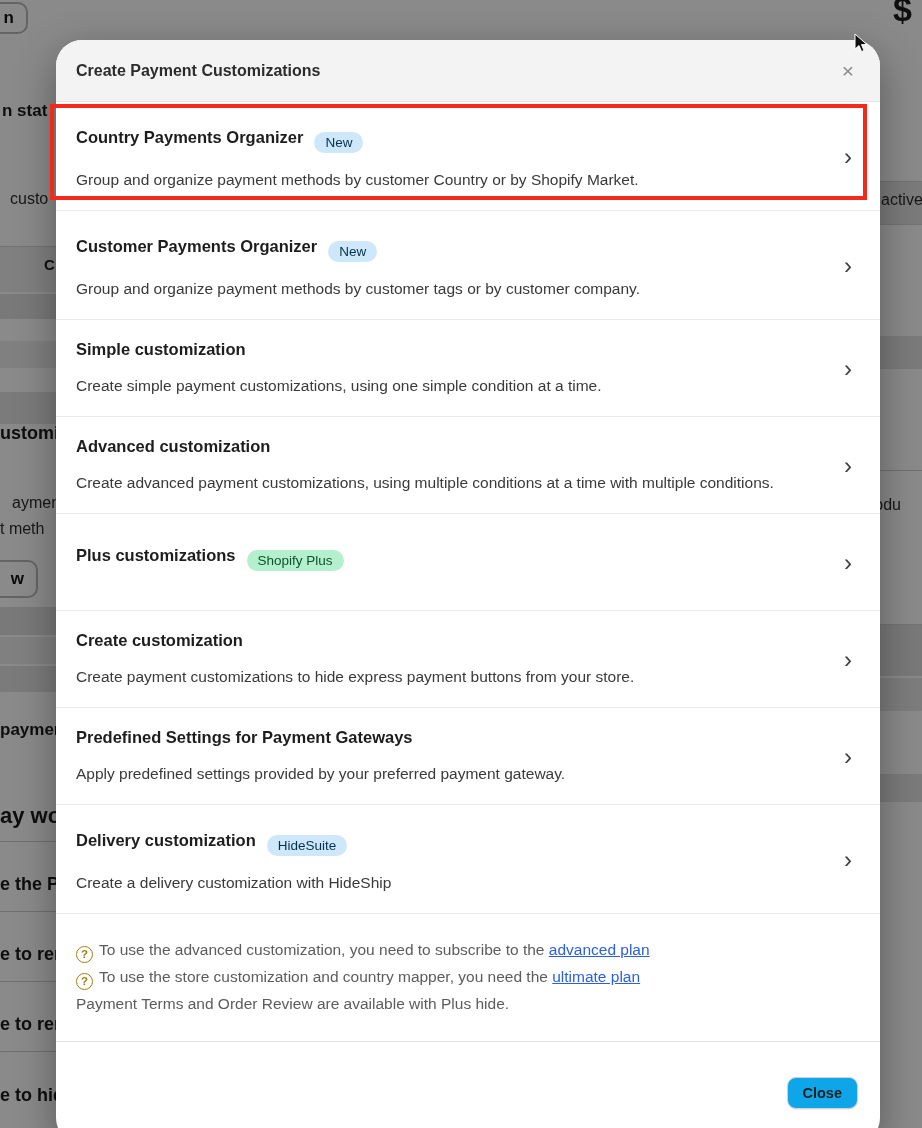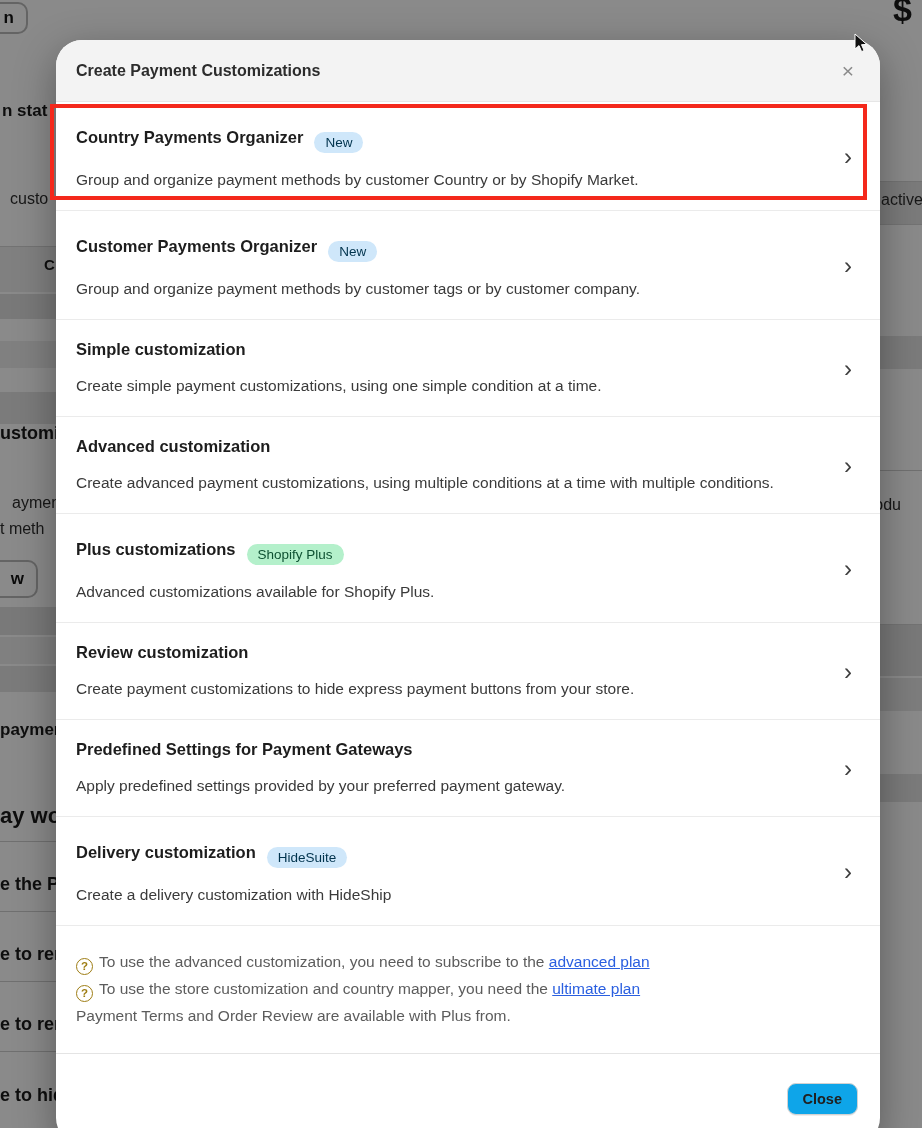--- a/index.html
+++ b/index.html
@@ -172,28 +172,27 @@
           <div class="option-desc">Create advanced payment customizations, using multiple conditions at a time with multiple conditions.</div>
         </div>
         <span class="chevron">›</span>
       </div>
       <div class="option-row">
         <div class="option-main">
           <div class="option-head">
             <span class="option-title">Plus customizations</span>
             <span class="badge badge-success">Shopify Plus</span>
           </div>
-          <div class="option-desc">Advanced customizations available for Shopify Plus.</div>
-        </div>
-        <span class="chevron">›</span>
-      </div>
-      <div class="option-row">
-        <div class="option-main">
-          <div class="option-head">
-            <span class="option-title">Review customization</span>
+        </div>
+        <span class="chevron">›</span>
+      </div>
+      <div class="option-row">
+        <div class="option-main">
+          <div class="option-head">
+            <span class="option-title">Create customization</span>
           </div>
           <div class="option-desc">Create payment customizations to hide express payment buttons from your store.</div>
         </div>
         <span class="chevron">›</span>
       </div>
       <div class="option-row">
         <div class="option-main">
           <div class="option-head">
             <span class="option-title">Predefined Settings for Payment Gateways</span>
           </div>
@@ -209,21 +208,21 @@
           </div>
           <div class="option-desc">Create a delivery customization with HideShip</div>
         </div>
         <span class="chevron">›</span>
       </div>
     </div>
 
   <div class="modal-notes">
       <div class="note-line"><span class="q-icon">?</span><span>To use the advanced customization, you need to subscribe to the </span><a class="note-link">advanced plan</a></div>
       <div class="note-line"><span class="q-icon">?</span><span>To use the store customization and country mapper, you need the </span><a class="note-link">ultimate plan</a></div>
-      <div class="note-line"><span>Payment Terms and Order Review are available with Plus from.</span></div>
+      <div class="note-line"><span>Payment Terms and Order Review are available with Plus hide.</span></div>
     </div>
 
   <div class="modal-footer">
     <button class="close-btn">Close</button>
   </div>
 </div>
 
 <div class="highlight-box"></div>
 
 <svg class="mouse-cursor" width="18" height="20" viewBox="0 0 18 20">

